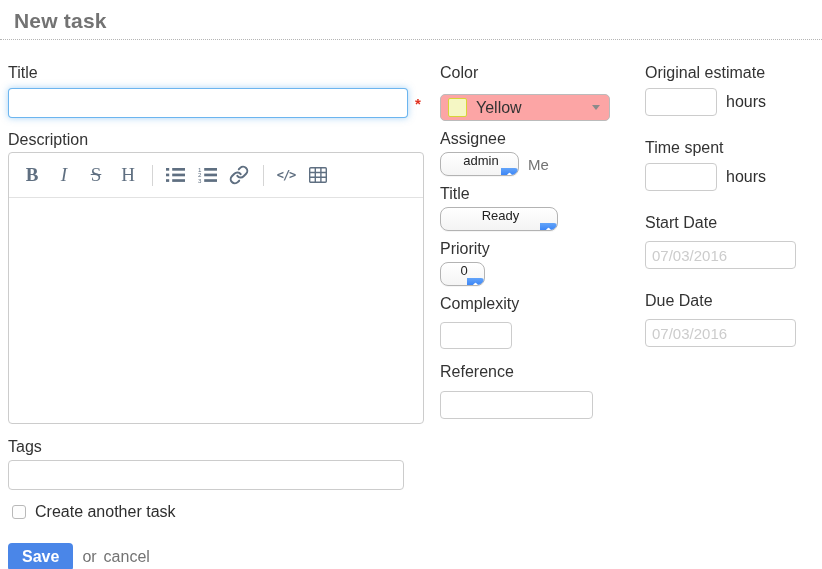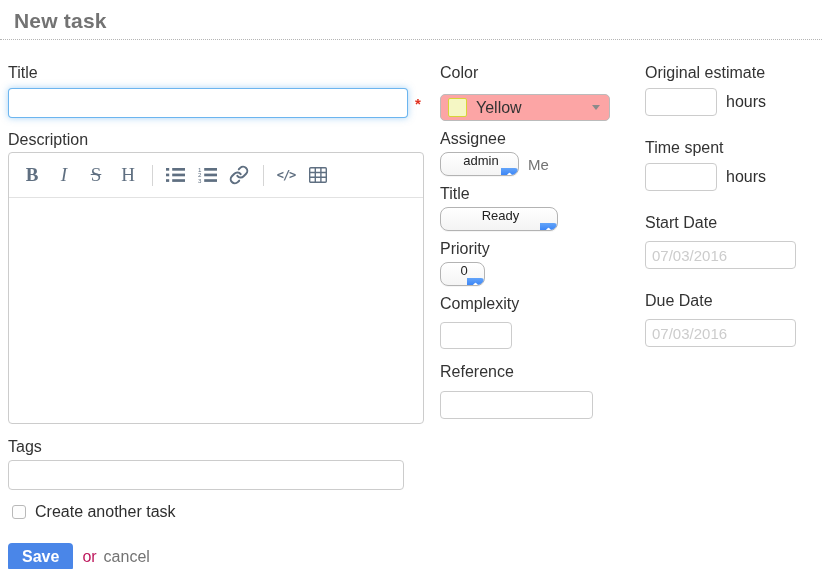--- a/index.html
+++ b/index.html
@@ -68,21 +68,21 @@
     border:1px solid #b9b9b9; border-radius:3px; background:#fdfdfd; cursor:pointer;
   }
   .check-row span { font-size:16px; color:#2e2e2e; }
 
   .action-row { margin-top:22px; display:flex; align-items:center; }
   .save-btn {
     background:#4a86e8; color:#fff; border:none; border-radius:4px;
     font-family:"Liberation Sans", sans-serif; font-size:16px; font-weight:bold;
     padding:4px 14px; height:28px; cursor:pointer;
   }
-  .or-txt { margin:0 7px 0 9px; color:#be185d; }
+  .or-txt { margin:0 7px 0 9px; color:#737373; }
   a.lnk { color:#737373; cursor:pointer; }
 
   
   .grp-label { margin-top:0; }
   .color-select {
     margin-top:12px; width:170px; height:27px; border:1px solid #bbb; border-radius:5px;
     display:flex; align-items:center; padding:0 9px 0 7px; background:#fca5a5; cursor:pointer;
   }
   .swatch { width:19px; height:19px; background:#f5f7c4; border:1px solid #d8d337; border-radius:2px; }
   .color-select .val { margin-left:9px; font-size:16px; color:#333; }

